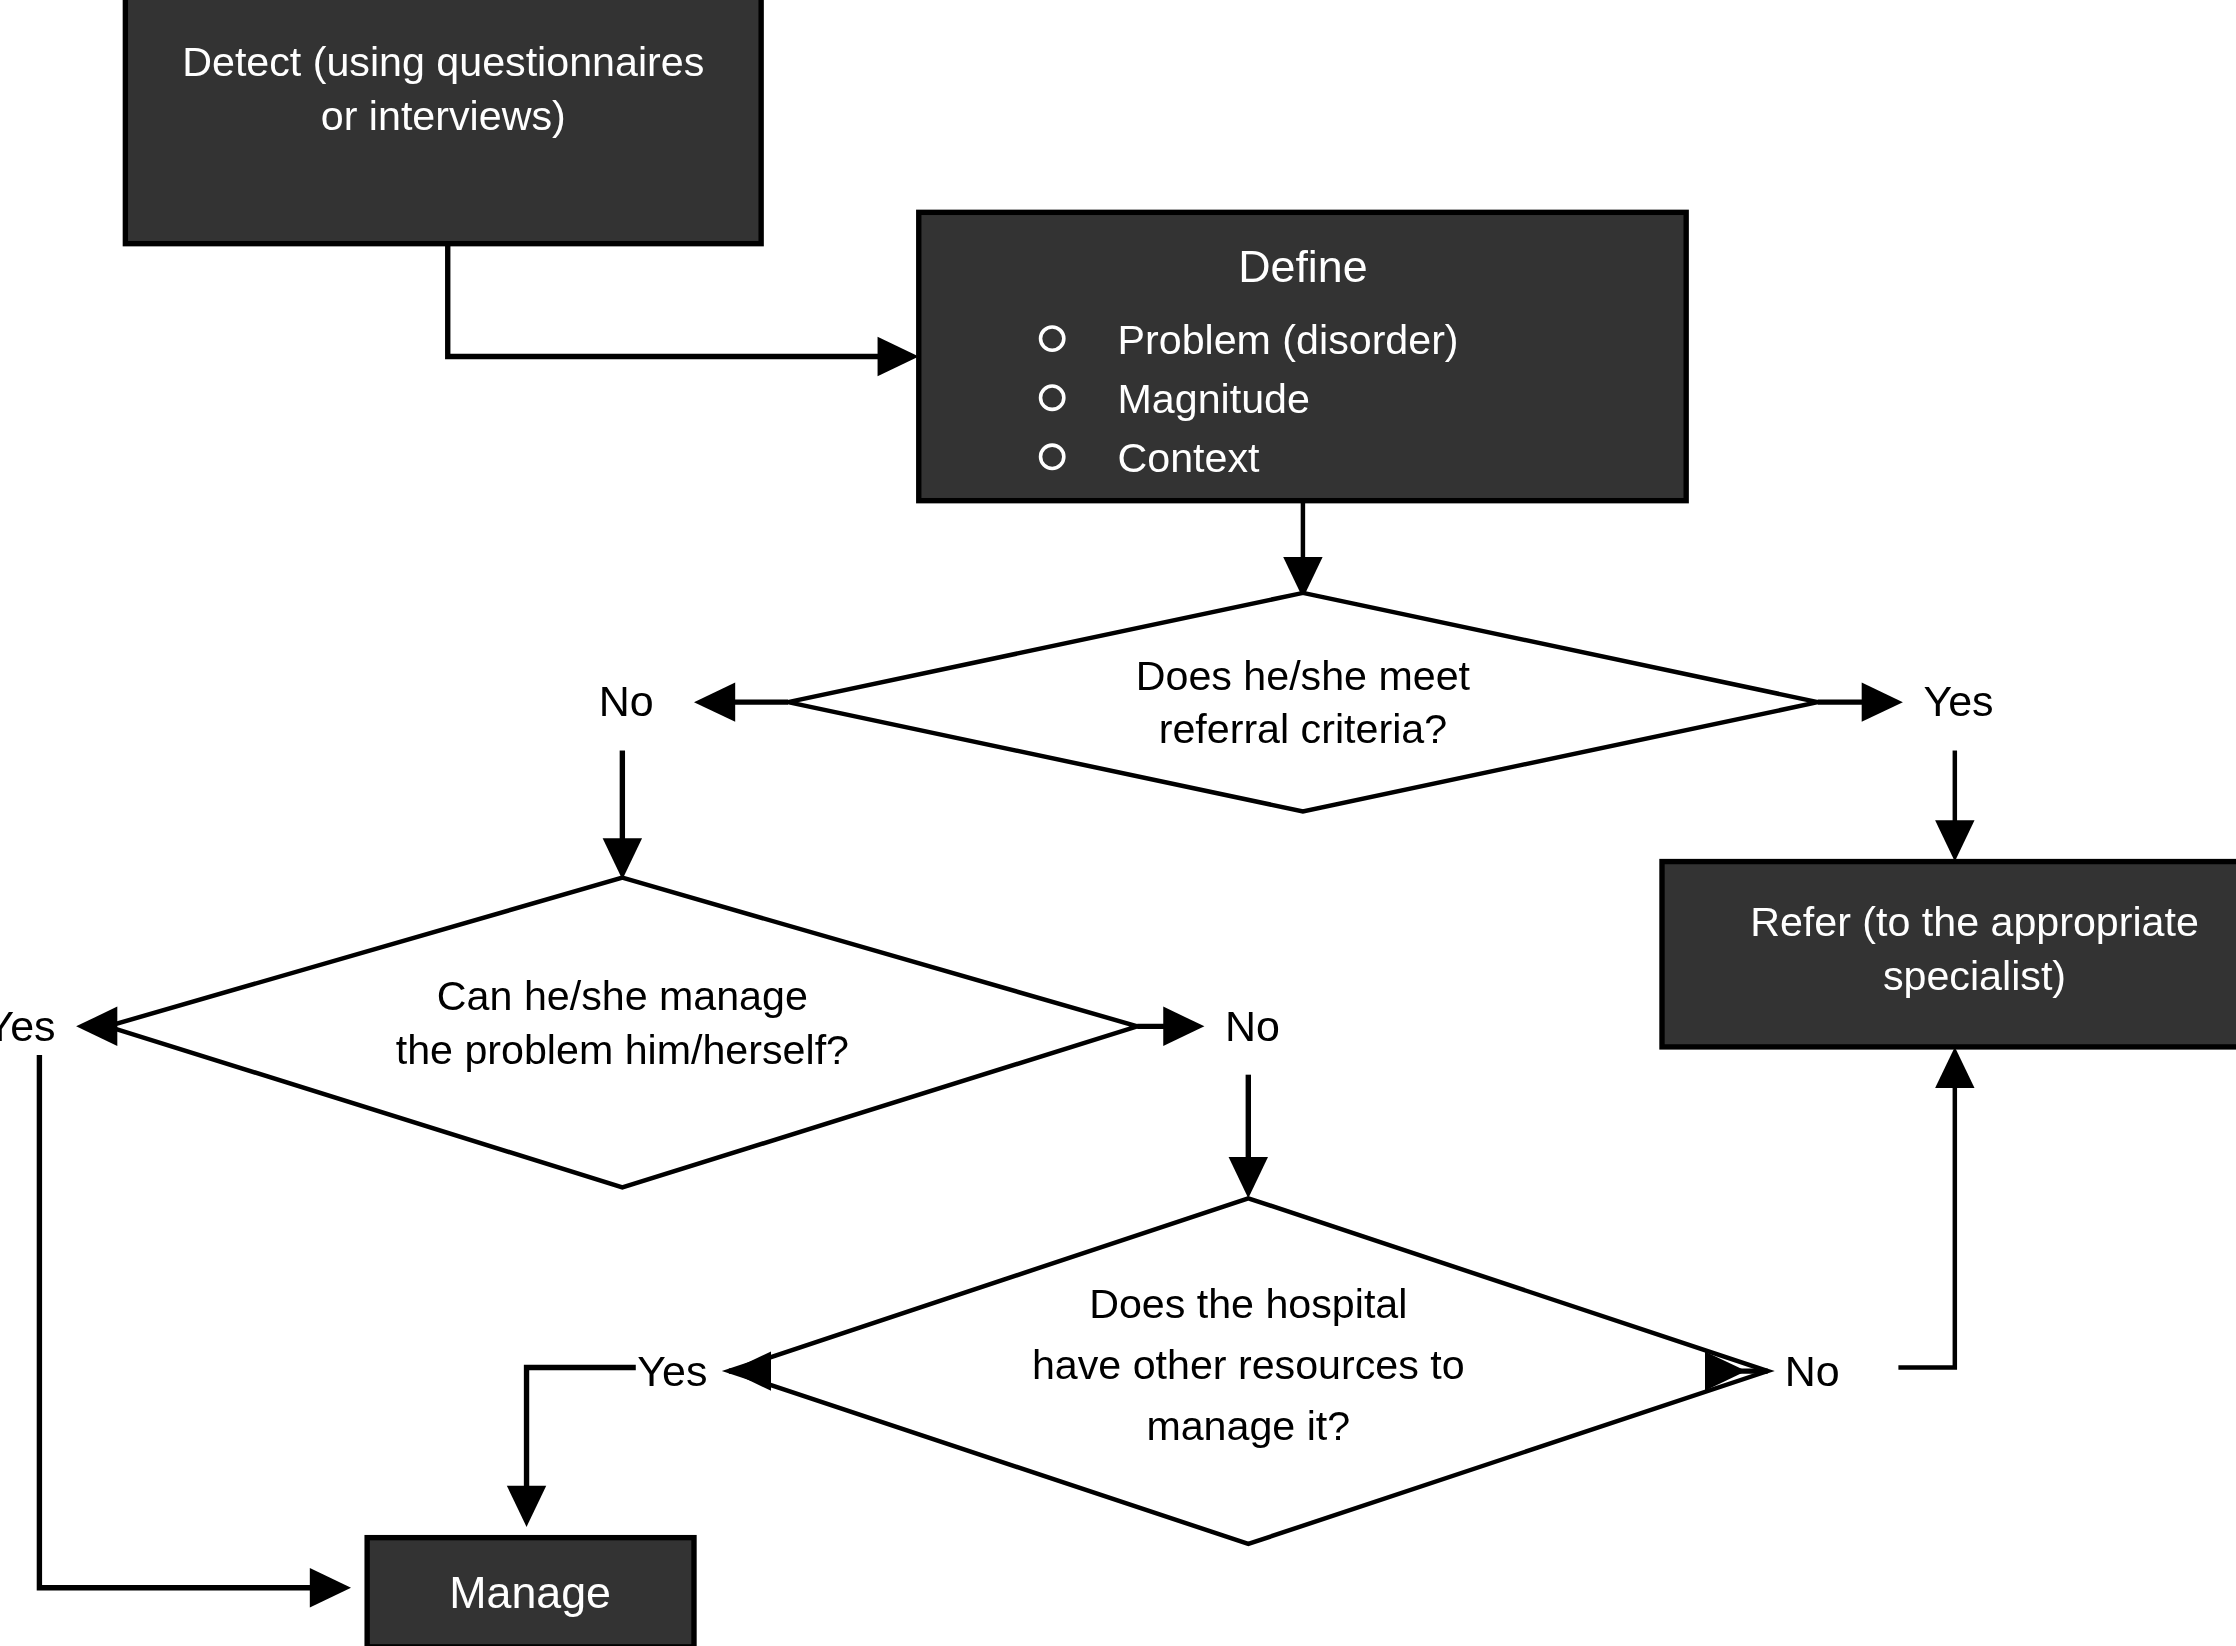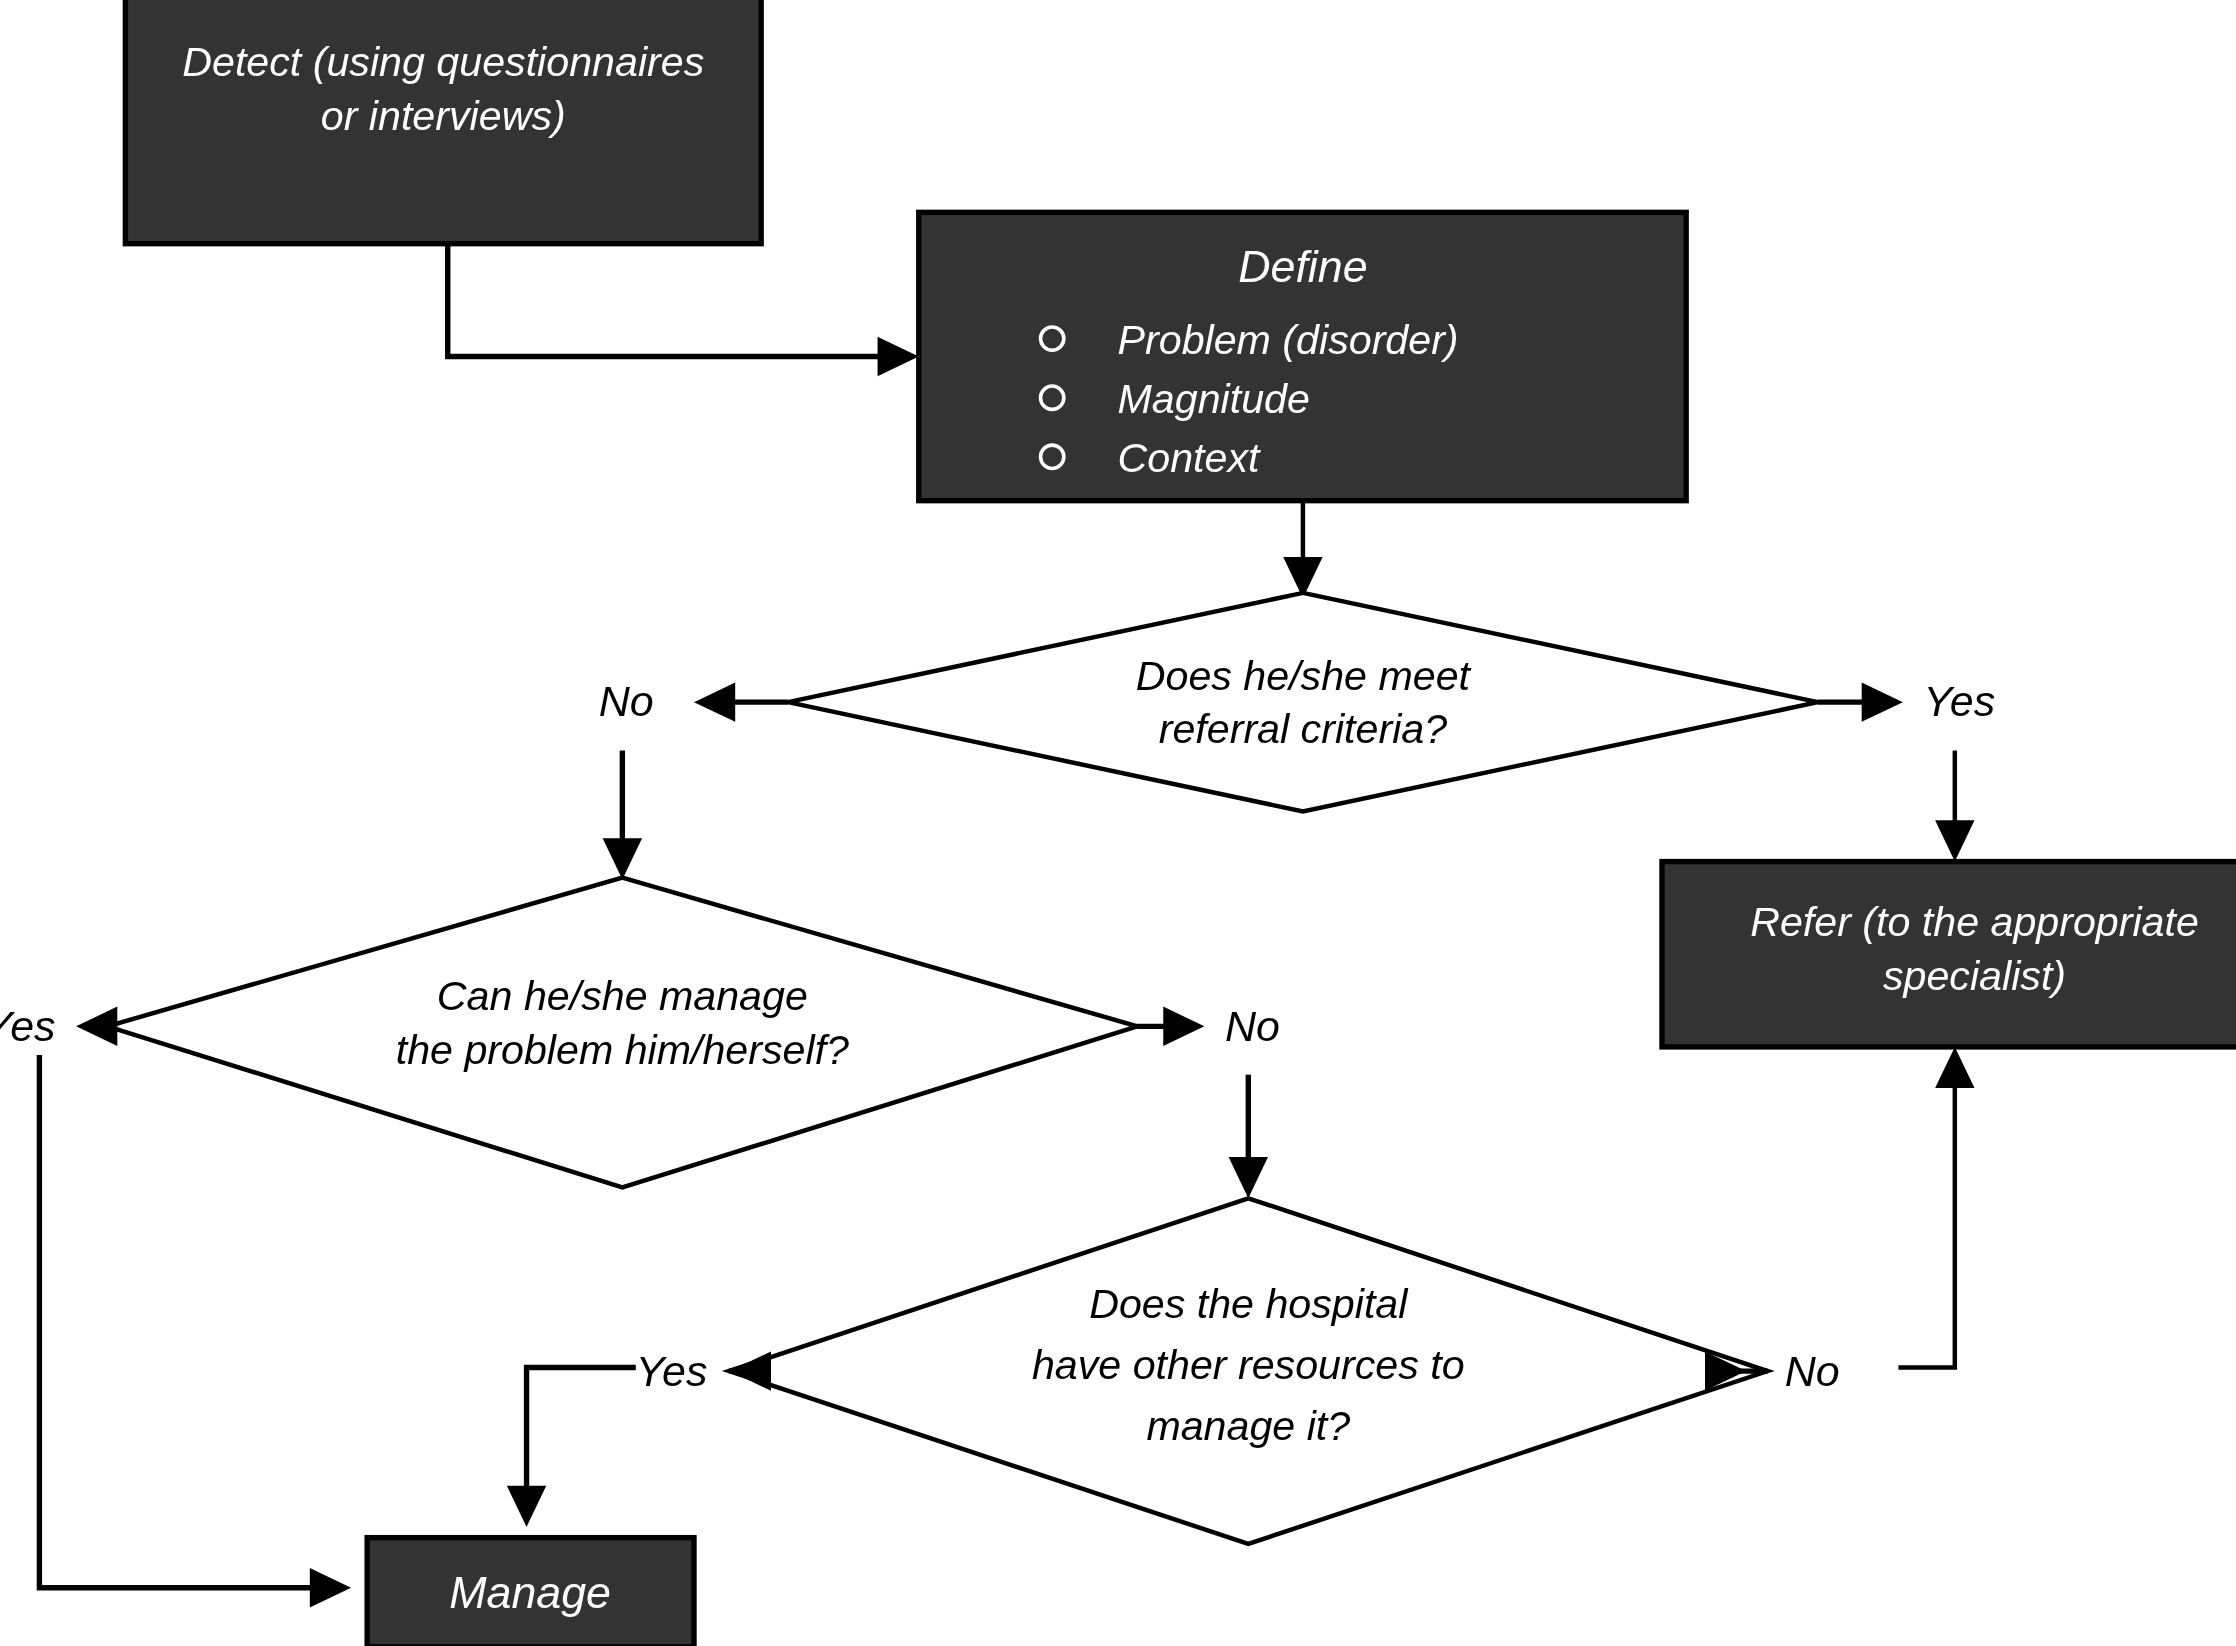--- a/index.html
+++ b/index.html
@@ -9,21 +9,20 @@
   }
   body {
     font-family: "Liberation Sans", sans-serif;
   }
   #flowchart-root {
     position: relative;
     width: 2236px;
     height: 1647px;
     background: #ffffff;
     overflow: hidden;
-    font-style: italic;
   }
   svg.chart-svg {
     position: absolute;
     top: 0;
     left: 0;
     width: 2236px;
     height: 1647px;
     display: block;
   }
   .proc-box-rect {

